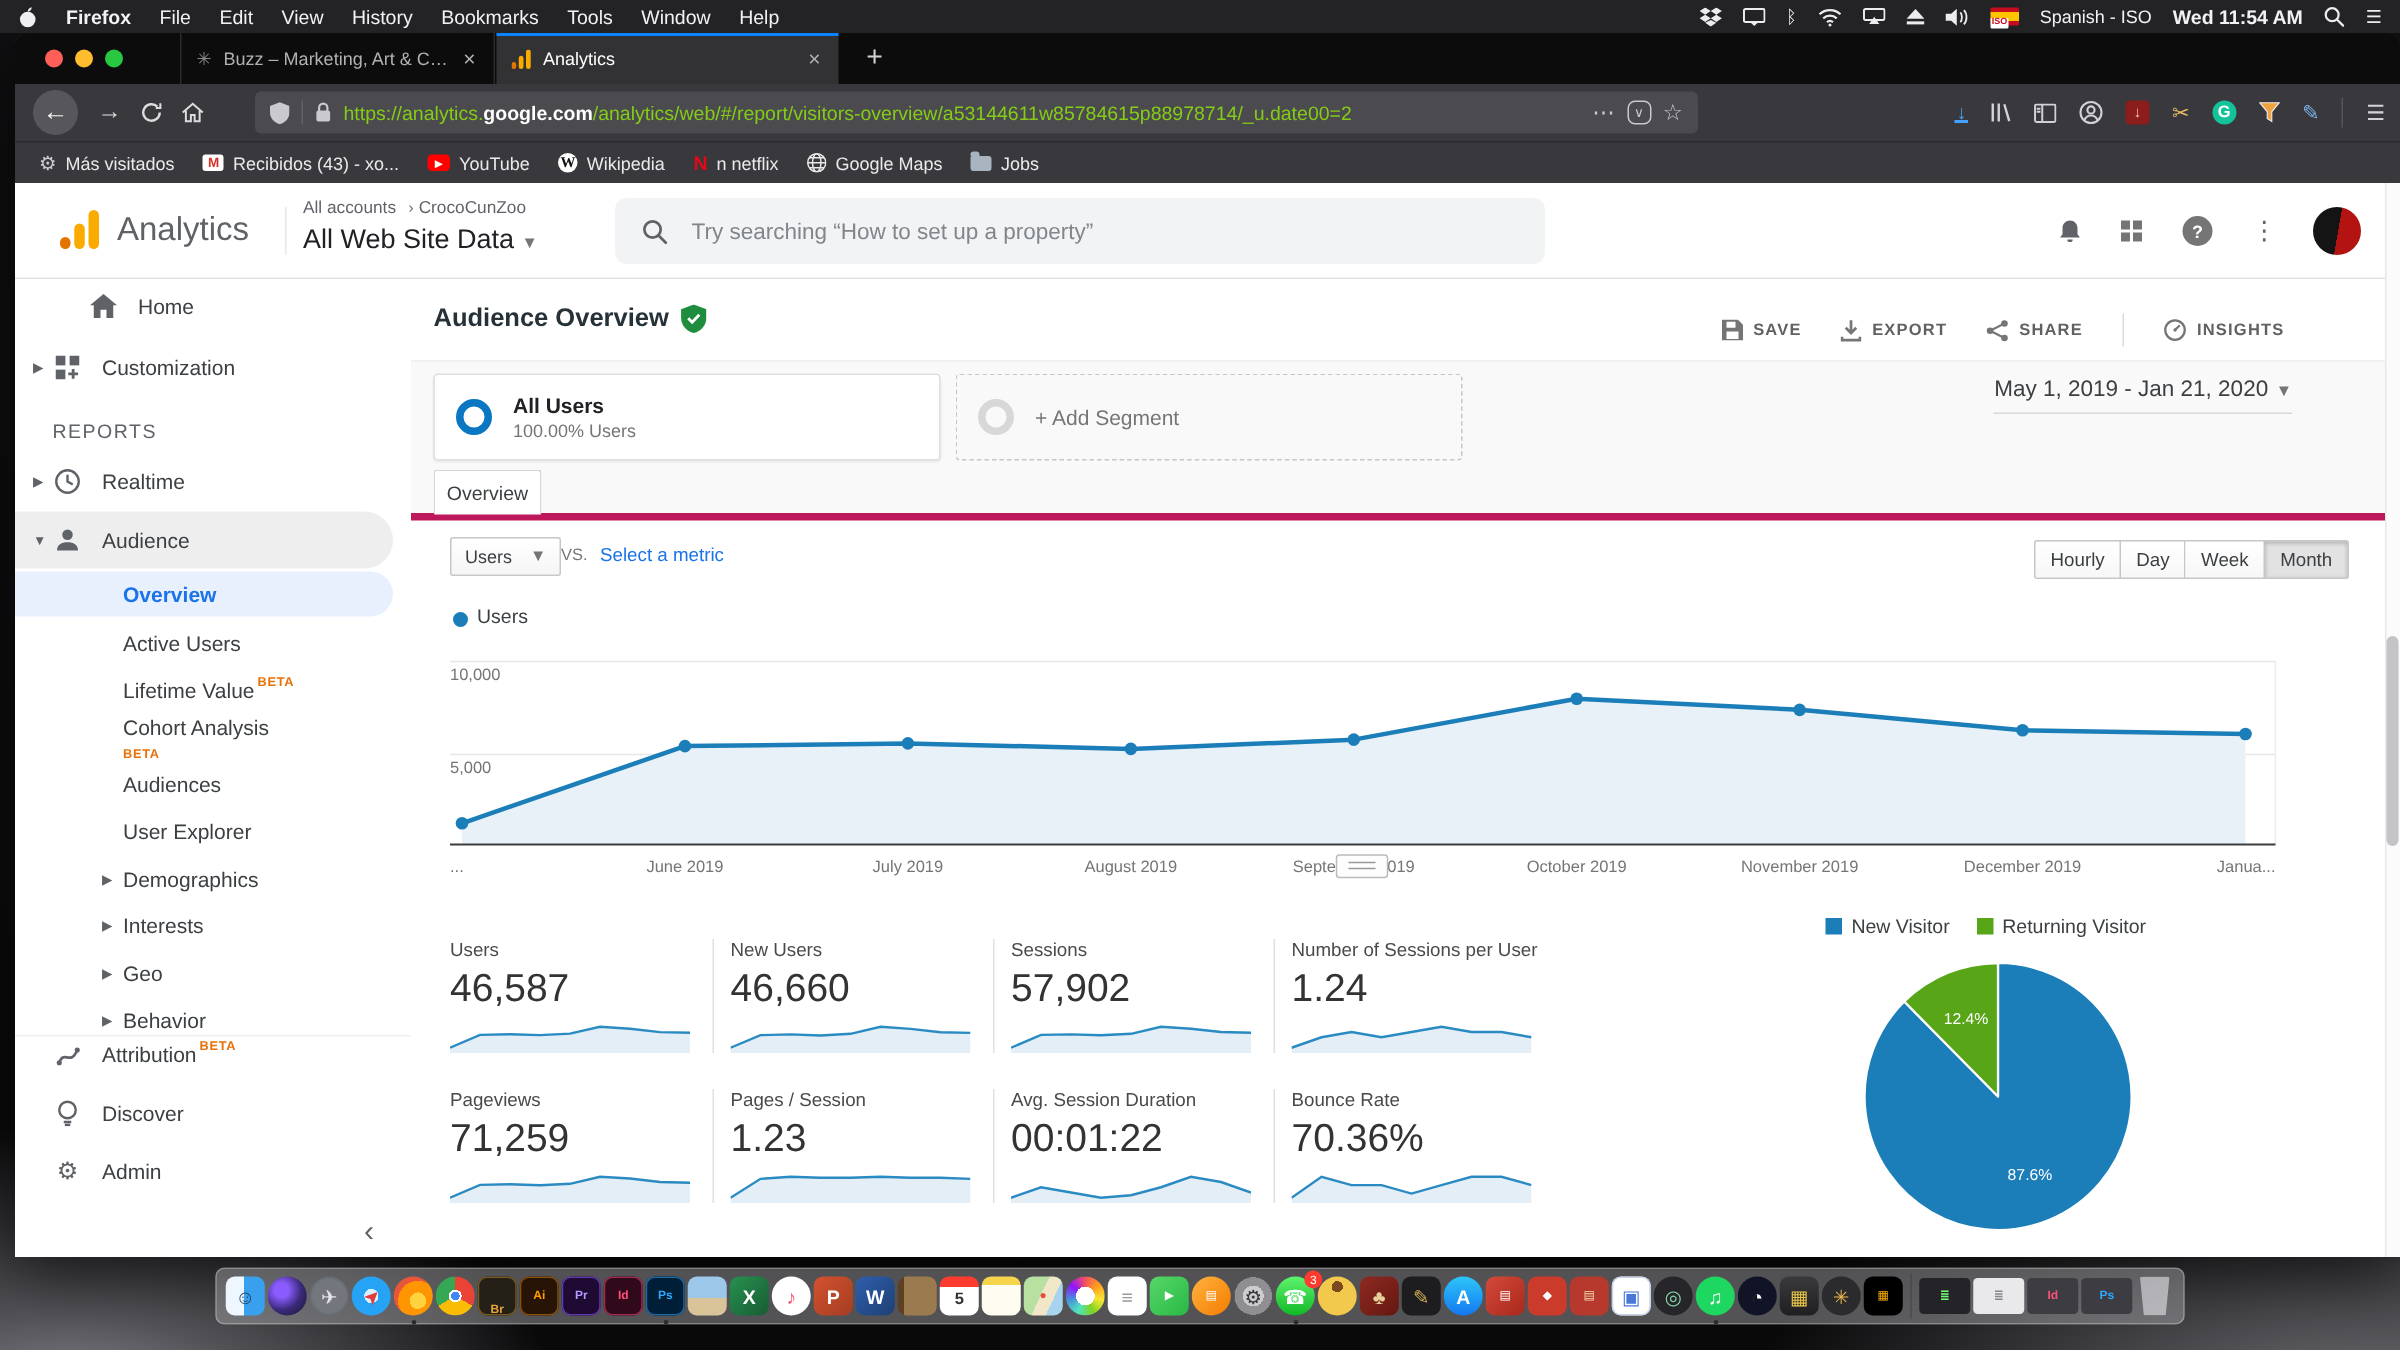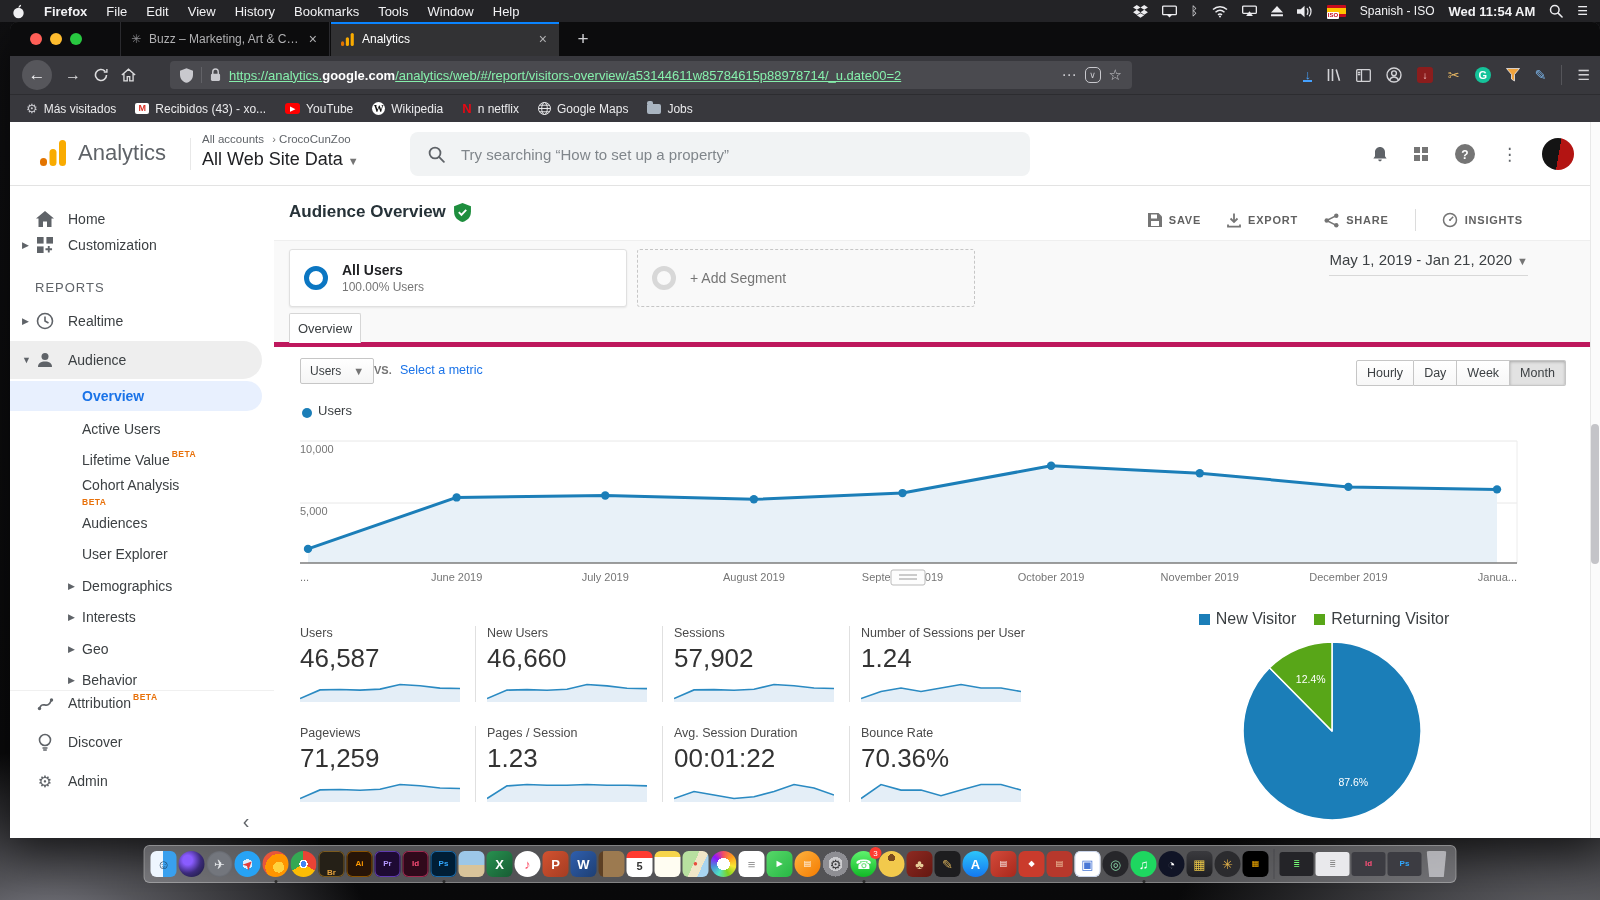--- a/index.html
+++ b/index.html
@@ -49,21 +49,21 @@
     display:flex; align-items:center; }
   .nav-cluster { position:absolute; left:12px; top:4px; display:flex; align-items:center; gap:13px; }
   .navbtn { color:#dcdcde; font-size:16px; display:flex; align-items:center; justify-content:center; }
   .backbtn { width:30px; height:30px; border-radius:50%; background:#56565b; color:#f2f2f4; font-size:17px; }
   #urlbar { position:absolute; left:160px; top:5px; width:962px; height:28px; background:#4a4a4f;
     border-radius:4px; display:flex; align-items:center; gap:8px; padding:0 10px;
     color:#c9c9ce; font-size:13px; }
   .url-sep { width:1px; height:16px; background:#626267; }
   .url-text { flex:1; overflow:hidden; white-space:nowrap; }
   .url-domain { color:#ffffff; font-weight:bold; }
-  .url-tail { color:#86efac;text-decoration:underline; }
+  .url-tail { color:#84cc16; }
   #toolbar-right { position:absolute; right:10px; top:3px; height:32px; display:flex; align-items:center;
     gap:15px; color:#d2d2d6; font-size:14px; }
   .tb-ico { display:inline-flex; align-items:center; justify-content:center; }
   .dl { color:#45a1ff; border-bottom:2px solid #45a1ff; line-height:11px; font-size:13px; padding:0 1px;}
   .ext-red { width:16px; height:16px; background:#8b1d1d; border-radius:3px; color:#f5caca;
     font-size:10px; display:flex; align-items:center; justify-content:center; }
   .gram { width:16px; height:16px; background:#15c39a; border-radius:50%; color:#fff; font-size:11px;
     font-weight:bold; display:flex; align-items:center; justify-content:center; }
   .tb-div { width:1px; height:20px; background:#55555a; }
   #bookmarksbar { position:absolute; left:0; top:72px; width:100%; height:28px; background:#38383d;
@@ -147,38 +147,38 @@
     border:1px dashed #c6c6c6; border-radius:3px; display:flex; align-items:center; gap:14px;
     padding-left:14px; color:#757575; font-size:14px; }
   #date-range { position:absolute; right:62px; top:10px; font-size:15px; color:#3c4043;
     border-bottom:1px solid #d8d8d8; padding-bottom:7px; }
   #tab-overview { position:absolute; left:15px; bottom:-1px; width:72px; height:30px; background:#fff;
     border:1px solid #d6d6d6; border-bottom:none; border-radius:2px 2px 0 0; font-size:13px;
     color:#3c4043; display:flex; align-items:center; justify-content:center; }
   #metric-btn { position:absolute; left:26px; top:172px; height:26px; padding:0 9px;
     border:1px solid #c6c6c6; border-radius:2px; background:linear-gradient(#fff,#f5f5f5);
     font-size:12px; color:#3c4043; display:flex; align-items:center; gap:7px; }
-  #vs-label { position:absolute; left:100px; top:178px; font-size:11px; font-weight:bold; color:#757575; }
+  #vs-label { position:absolute; left:100px; top:178px; font-size:11px; font-weight:normal; color:#757575; }
   #select-metric { position:absolute; left:126px; top:177px; font-size:12.5px; color:#1a73e8; }
   #granularity { position:absolute; left:1082px; top:174px; display:flex; }
   .gran-btn { height:26px; padding:0 10px; font-size:12.5px; color:#3c4043;
     background:linear-gradient(#fff,#f7f7f7); border:1px solid #c6c6c6; border-left:none;
     display:flex; align-items:center; }
   .gran-btn:first-child { border-left:1px solid #c6c6c6; border-radius:2px 0 0 2px; }
   .gran-btn:last-child { border-radius:0 2px 2px 0; }
   .gran-btn.active { background:#e2e2e2; box-shadow:inset 0 1px 3px rgba(0,0,0,.25); }
   #chart-legend-dot { position:absolute; left:28px; top:222px; width:10px; height:10px; border-radius:50%; }
   #chart-legend-label { position:absolute; left:44px; top:217px; font-size:13px; color:#3c4043; }
   #main-chart { position:absolute; left:0; top:234px; width:1316px; height:186px; }
   .sc-card { position:absolute; width:176px; }
   .sc-label { font-size:12.5px; color:#4a4a4a; white-space:nowrap; }
   .sc-value { font-size:26px; color:#333; margin-top:3px; }
   .sc-div { position:absolute; width:1px; height:76px; background:#e0e0e0; }
   #pie-legend { position:absolute; left:920px; top:424px; width:260px; display:flex;
-    justify-content:center; gap:18px; font-size:16px; color:#3c4043; }
+    justify-content:center; gap:18px; font-size:13px; color:#3c4043; }
   .pl-item { display:flex; align-items:center; gap:6px; }
   .pl-sq { width:11px; height:11px; flex:none; }
   #pie-chart { position:absolute; left:956px; top:442px; width:230px; height:206px; }
   #scroll-track { position:absolute; left:1580px; top:0; width:10px; height:716px; background:#fbfbfb;
     border-left:1px solid #e8e8e8; }
   #scroll-thumb { position:absolute; left:1581px; top:302px; width:8px; height:140px;
     background:#c4c4c8; border-radius:4px; }
   
   #dock { position:absolute; bottom:17px; left:50%; transform:translateX(-50%); height:38px;
     background:rgba(165,165,170,.48); border:1px solid rgba(255,255,255,.28); border-radius:6px;
@@ -459,21 +459,21 @@
               <text x="12" y="16.5" font-size="12" font-weight="bold" fill="#fff" text-anchor="middle">?</text>
             </svg>
           </span>
         <span class="dots-v">⋮</span>
         <span id="avatar"></span>
       </div>
     </div>
 
     <div id="sidebar">
         <div id="side-bottom-panel"></div>
-        <div class="side-item" style="top: 16px;">
+        <div class="side-item" style="top: 1px; margin-left: 24px;">
           <span class="exp"></span>
           <span class="side-ico">
             <svg width="18" height="16" viewBox="0 0 18 16" fill="currentColor">
               <path d="M9,0 L18,7.5 H15.5 V16 H11 V10.5 H7 V16 H2.5 V7.5 H0 Z"></path>
             </svg>
           </span>
           <span>Home</span>
         </div>
         <div class="side-item" style="top: 42px;">
           <span class="exp">▶</span>

